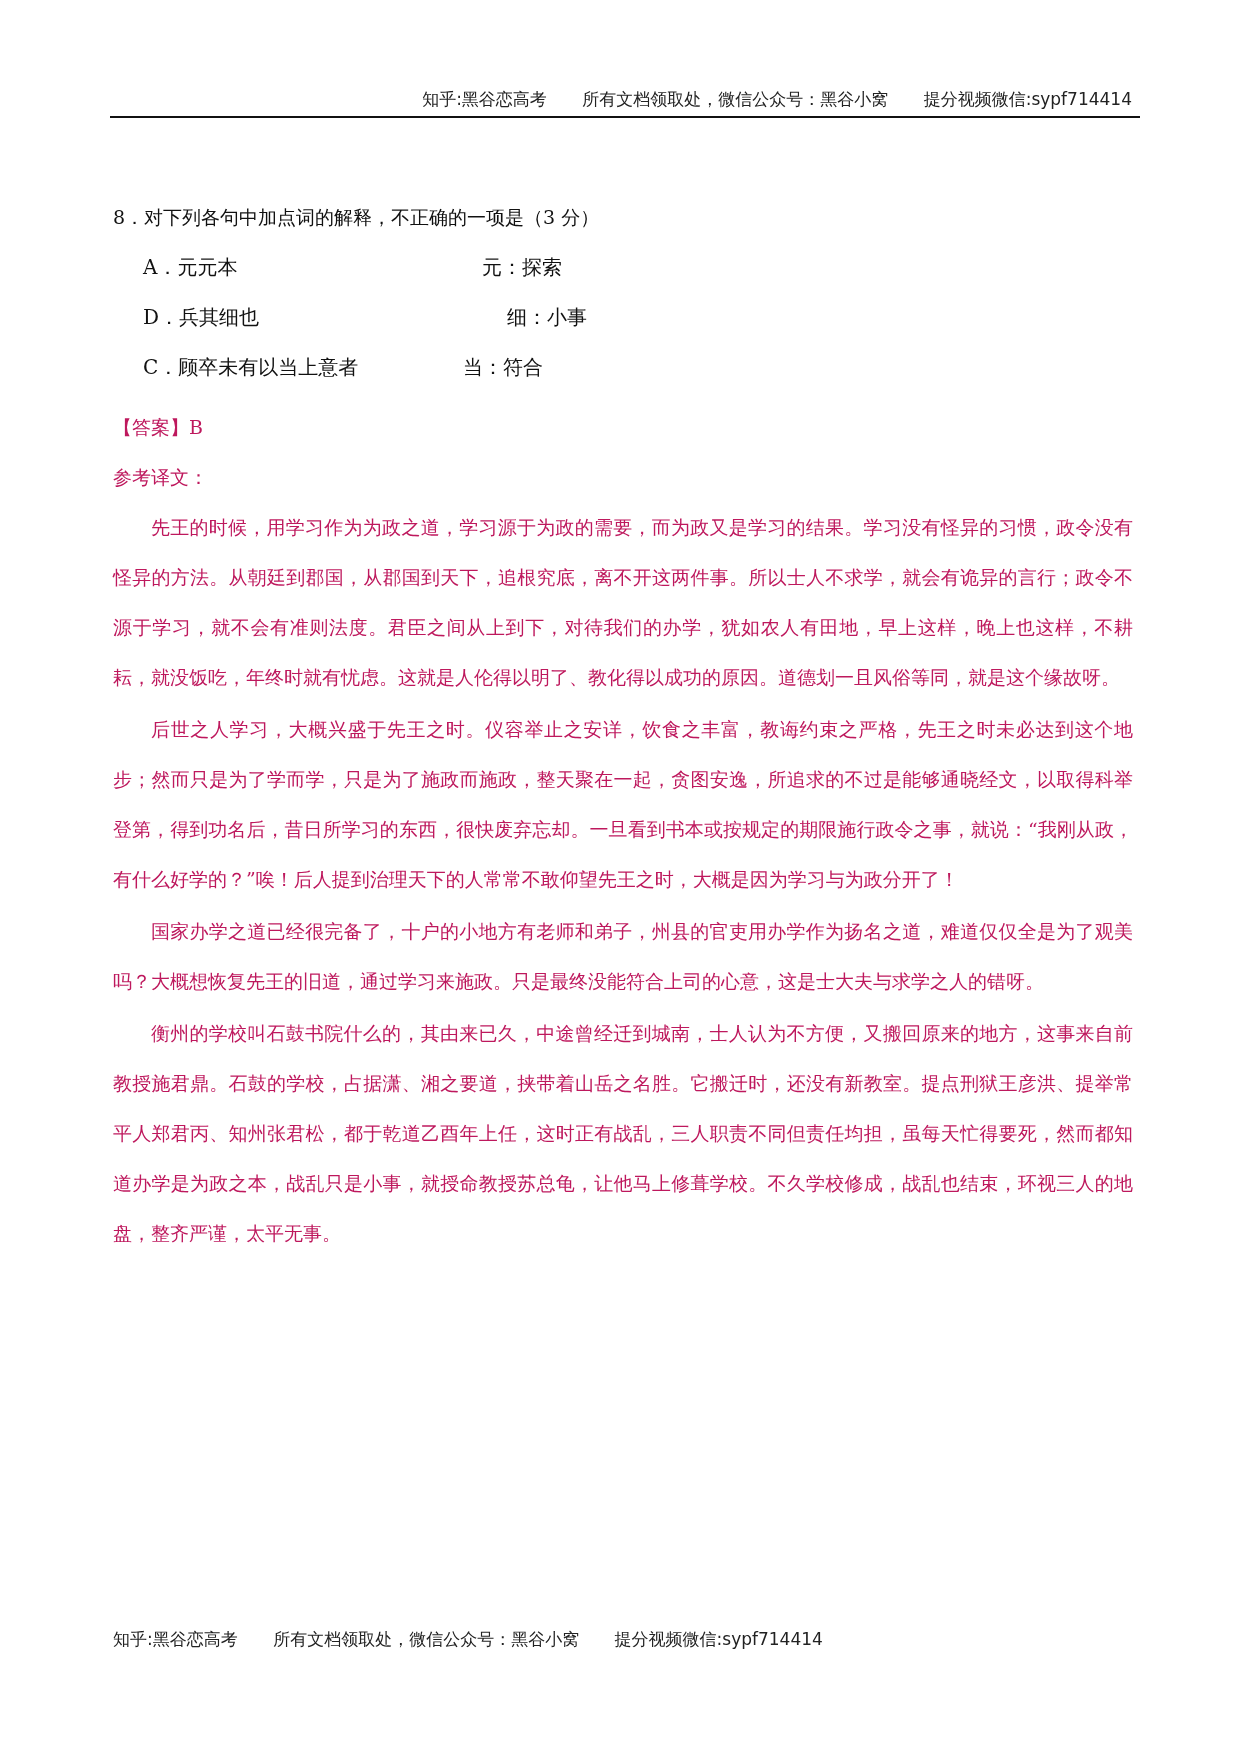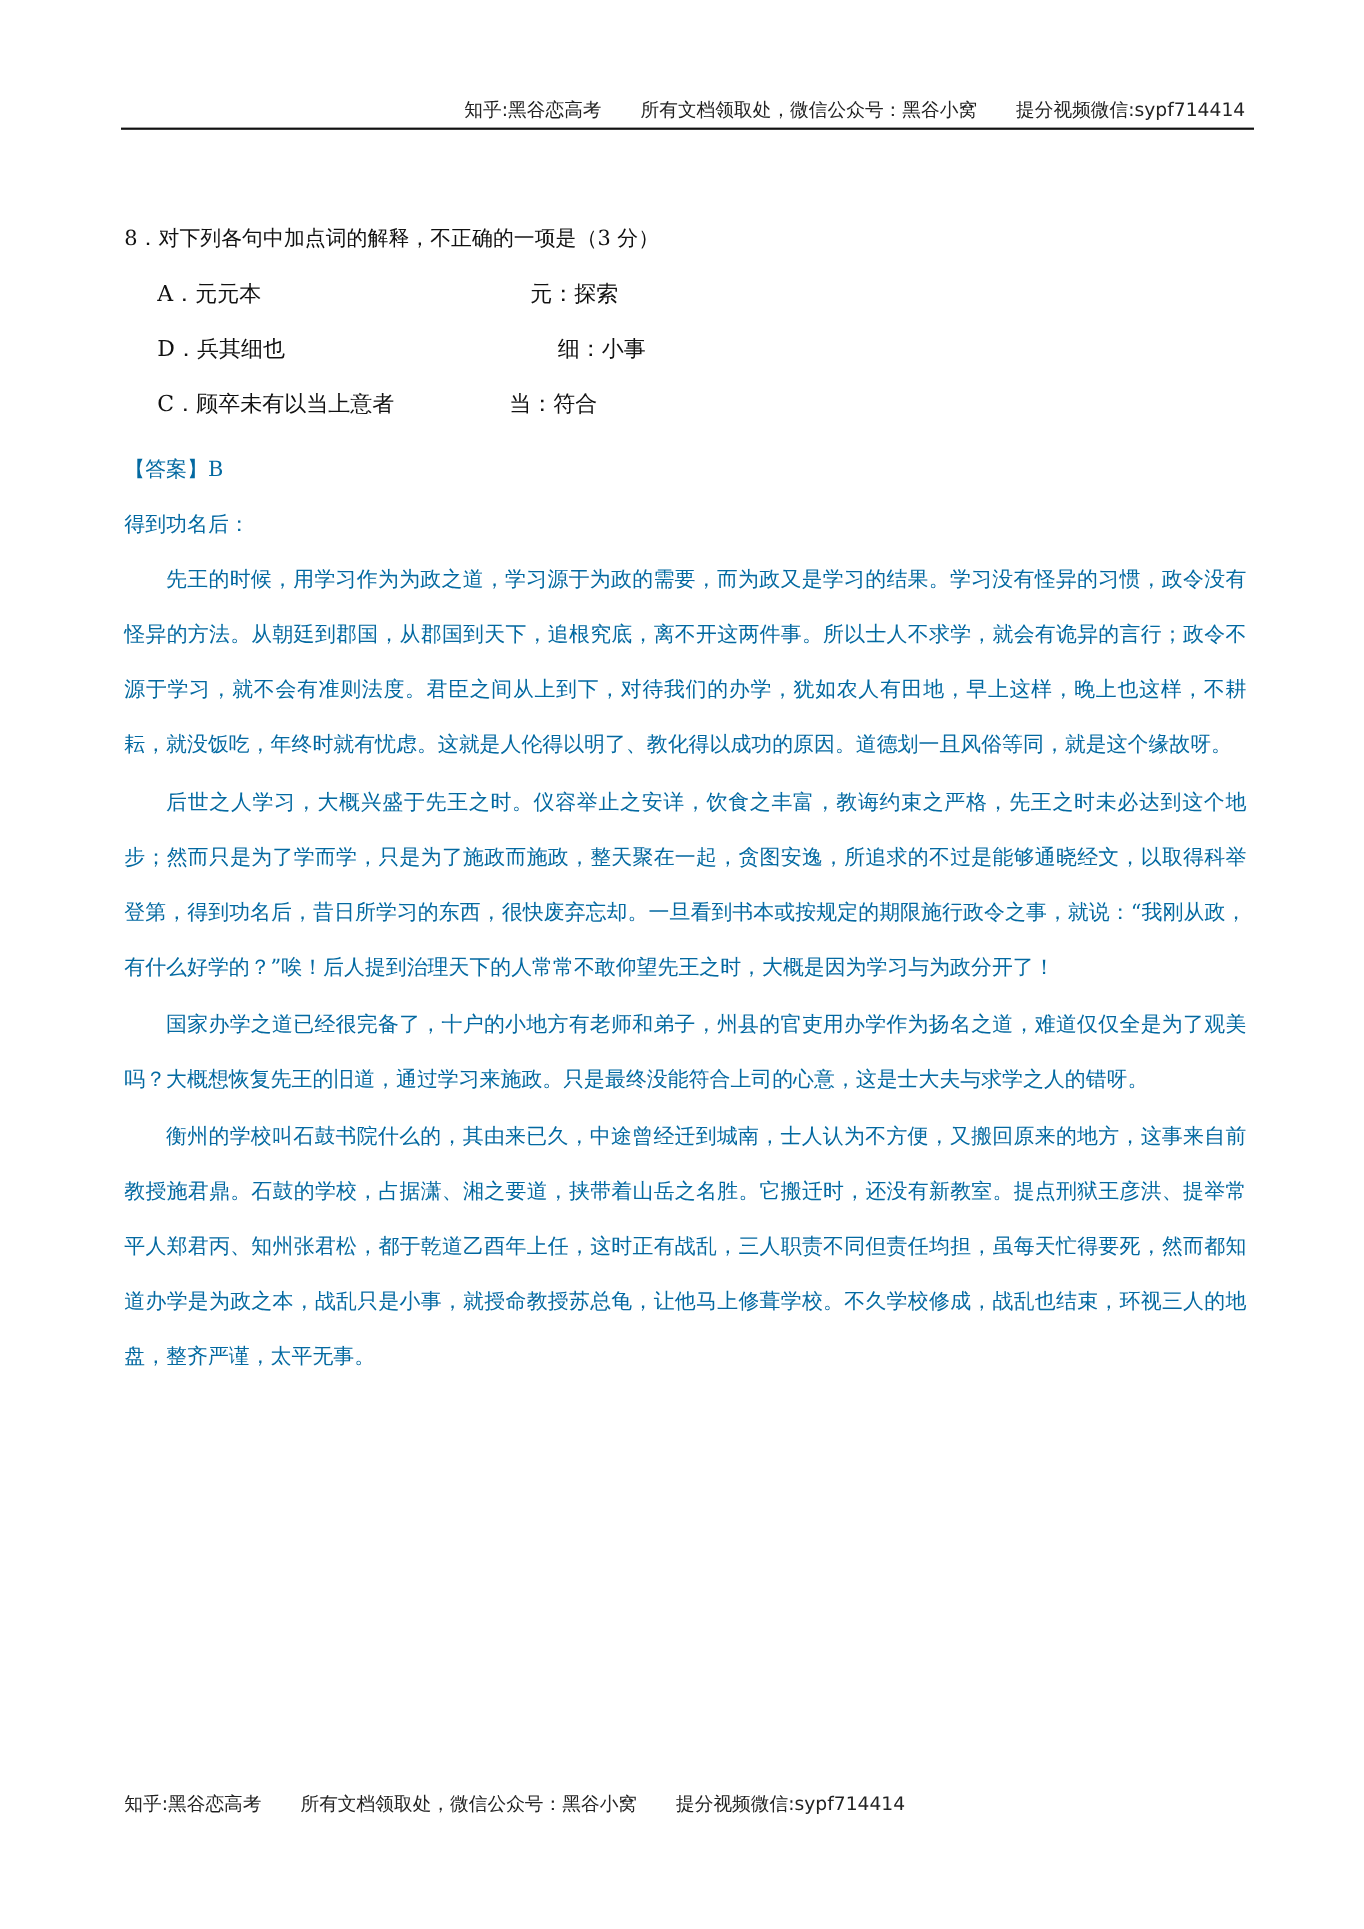--- a/index.html
+++ b/index.html
@@ -8,21 +8,21 @@
   .header { position: absolute; left: 110px; top: 86px; width: 1030px; height: 30px;
             border-bottom: 2px solid #111; }
   .header-text { position: absolute; right: 8px; top: 2px; font-size: 17px;
                  font-family: "DejaVu Sans", "Liberation Sans", sans-serif; color: #222; white-space: nowrap; }
   .header-text span { margin-left: 30px; }
   .content { position: absolute; left: 113px; top: 158px; width: 1020px; margin-top: 44px; }
   .q { font-size: 19px; line-height: 30px; margin: 0 0 20px 0; }
   .opt { font-size: 20px; height: 50px; line-height: 30px; position: relative; padding-left: 30px; }
   .opt .l { position: absolute; left: 30px; }
   .opt .r { position: absolute; }
-  .red { color: #0369a1; }
+  .red { color: #be185d; }
   .para { font-size: 19px; line-height: 50px; margin: 0; text-align: justify; }
   .indent { text-indent: 2em; }
   .block { margin-top: 2px; }
   .footer { position: absolute; left: 113px; top: 1628px; font-size: 17px;
             font-family: "DejaVu Sans", "Liberation Sans", sans-serif; color: #222; white-space: nowrap; }
   .footer span { margin-right: 30px; }
 </style>
 </head>
 <body>
 
@@ -45,21 +45,21 @@
     <span class="l">D．兵其细也</span>
     <span class="r" style="left:394px">细：小事</span>
   </div>
   <div class="opt">
     <span class="l">C．顾卒未有以当上意者</span>
     <span class="r" style="left:350px">当：符合</span>
   </div>
 
   <div class="red">
     <p class="para"><span>【答案】</span><span>B</span></p>
-    <p class="para">得到功名后：</p>
+    <p class="para">参考译文：</p>
     <p class="para indent">先王的时候，用学习作为为政之道，学习源于为政的需要，而为政又是学习的结果。学习没有怪异的习惯，政令没有怪异的方法。从朝廷到郡国，从郡国到天下，追根究底，离不开这两件事。所以士人不求学，就会有诡异的言行；政令不源于学习，就不会有准则法度。君臣之间从上到下，对待我们的办学，犹如农人有田地，早上这样，晚上也这样，不耕耘，就没饭吃，年终时就有忧虑。这就是人伦得以明了、教化得以成功的原因。道德划一且风俗等同，就是这个缘故呀。</p>
     <p class="para indent block">后世之人学习，大概兴盛于先王之时。仪容举止之安详，饮食之丰富，教诲约束之严格，先王之时未必达到这个地步；然而只是为了学而学，只是为了施政而施政，整天聚在一起，贪图安逸，所追求的不过是能够通晓经文，以取得科举登第，得到功名后，昔日所学习的东西，很快废弃忘却。一旦看到书本或按规定的期限施行政令之事，就说：“我刚从政，有什么好学的？”唉！后人提到治理天下的人常常不敢仰望先王之时，大概是因为学习与为政分开了！</p>
     <p class="para indent block">国家办学之道已经很完备了，十户的小地方有老师和弟子，州县的官吏用办学作为扬名之道，难道仅仅全是为了观美吗？大概想恢复先王的旧道，通过学习来施政。只是最终没能符合上司的心意，这是士大夫与求学之人的错呀。</p>
     <p class="para indent block">衡州的学校叫石鼓书院什么的，其由来已久，中途曾经迁到城南，士人认为不方便，又搬回原来的地方，这事来自前教授施君鼎。石鼓的学校，占据潇、湘之要道，挟带着山岳之名胜。它搬迁时，还没有新教室。提点刑狱王彦洪、提举常平人郑君丙、知州张君松，都于乾道乙酉年上任，这时正有战乱，三人职责不同但责任均担，虽每天忙得要死，然而都知道办学是为政之本，战乱只是小事，就授命教授苏总龟，让他马上修葺学校。不久学校修成，战乱也结束，环视三人的地盘，整齐严谨，太平无事。</p>
   </div>
 </div>
 
 <div class="footer">
   <span>知乎:黑谷恋高考</span>
   <span>所有文档领取处，微信公众号：黑谷小窝</span>

